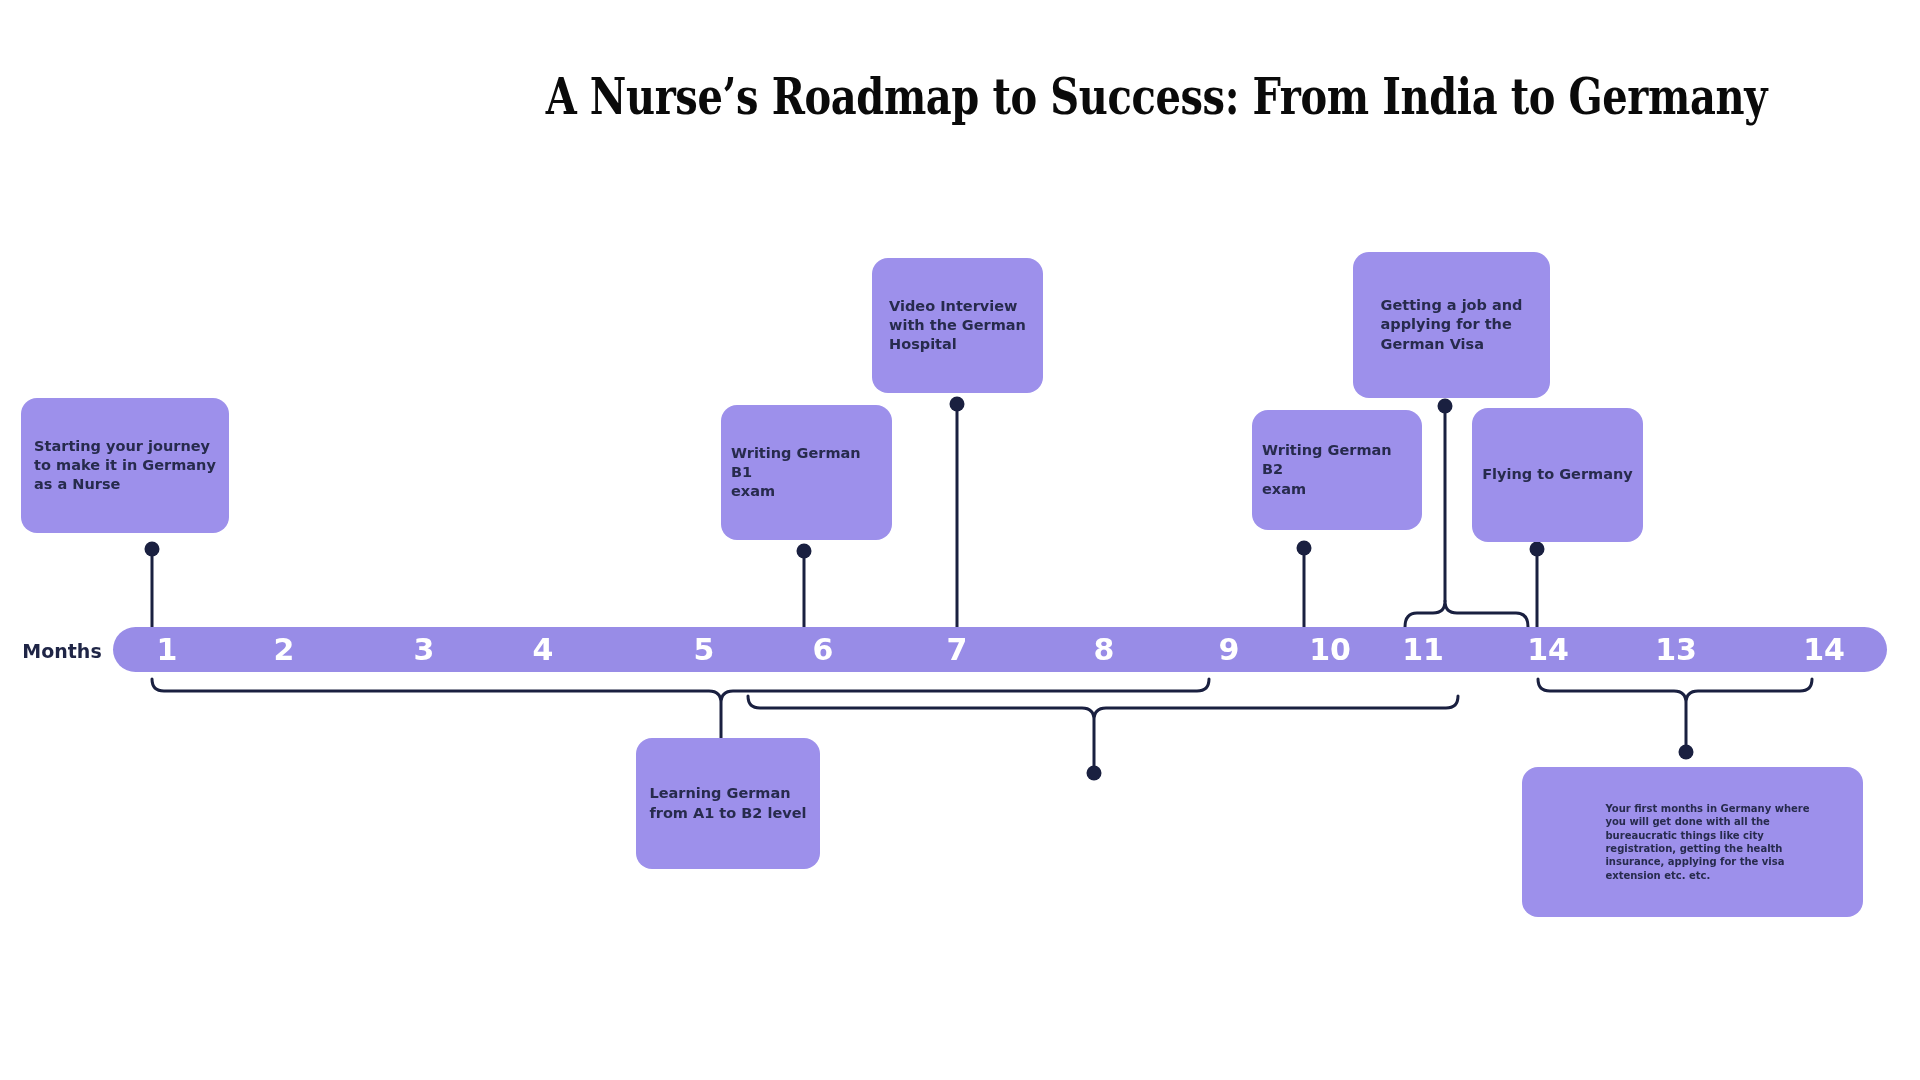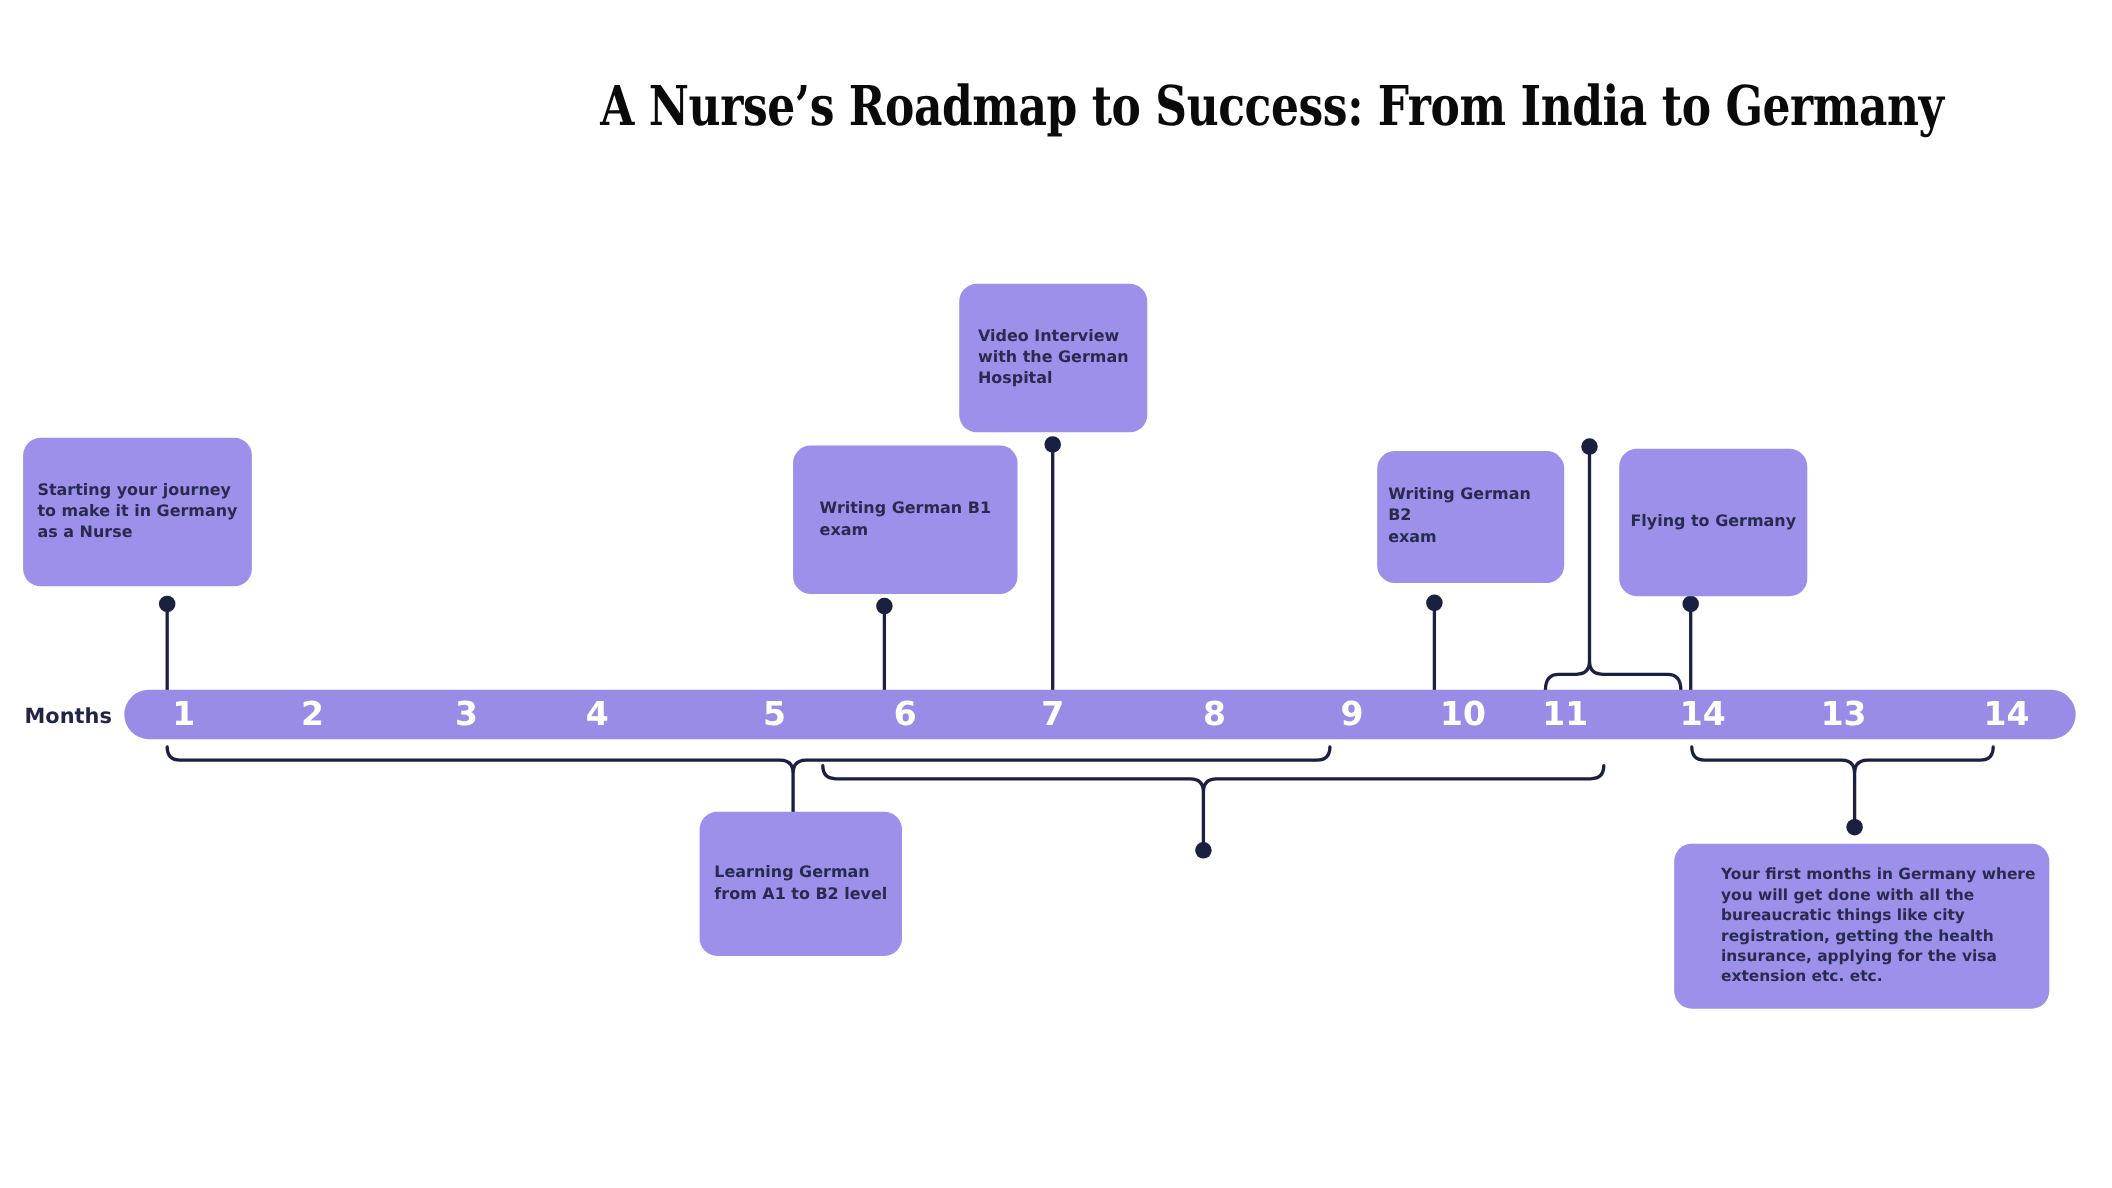--- a/index.html
+++ b/index.html
@@ -70,21 +70,21 @@
     justify-content:center;
     box-sizing:border-box;
     padding:8px 10px;
     color:#272b4d;
     font-weight:700;
     font-size:14.5px;
     line-height:1.33;
     white-space:pre-line;
   }
   .card--small{ font-size:13px; }
-  .card--wide{ font-size:14px;padding-left:40px; }
+  .card--wide{ font-size:10px;padding-left:40px; }
 </style>
 </head>
 <body>
 
 <div class="stage">
 
   <div class="title">
     <span class="squeeze">A Nurse’s Roadmap to Success: From India to Germany</span>
   </div>
 
@@ -131,27 +131,30 @@
     <span class="month" style="left:1217px">10</span>
     <span class="month" style="left:1310px">11</span>
     <span class="month" style="left:1435px">14</span>
     <span class="month" style="left:1563px">13</span>
     <span class="month" style="left:1711px">14</span>
   </div>
 
   <div class="card" style="left:21px;top:398px;width:208px;height:135px">Starting your journey
 to make it in Germany
 as a Nurse</div>
-  <div class="card" style="left:721px;top:405px;width:204px;height:135px">Writing German B1
+  <div class="card" style="left:721px;top:405px;width:171px;height:135px">Writing German B1
 exam</div>
   <div class="card" style="left:872px;top:258px;width:171px;height:135px">Video Interview
 with the German
 Hospital</div>
   <div class="card" style="left:1252px;top:410px;width:170px;height:120px">Writing German B2
 exam</div>
+  <div class="card" style="left:1353px;top:252px;width:197px;height:146px">Getting a job and
+applying for the
+German Visa</div>
   <div class="card" style="left:1472px;top:408px;width:171px;height:134px">Flying to Germany</div>
 
   <div class="card" style="left:636px;top:738px;width:184px;height:131px">Learning German
 from A1 to B2 level</div>
   <div class="card card--wide" style="left:1522px;top:767px;width:341px;height:150px">Your first months in Germany where
 you will get done with all the
 bureaucratic things like city
 registration, getting the health
 insurance, applying for the visa
 extension etc. etc.</div>

